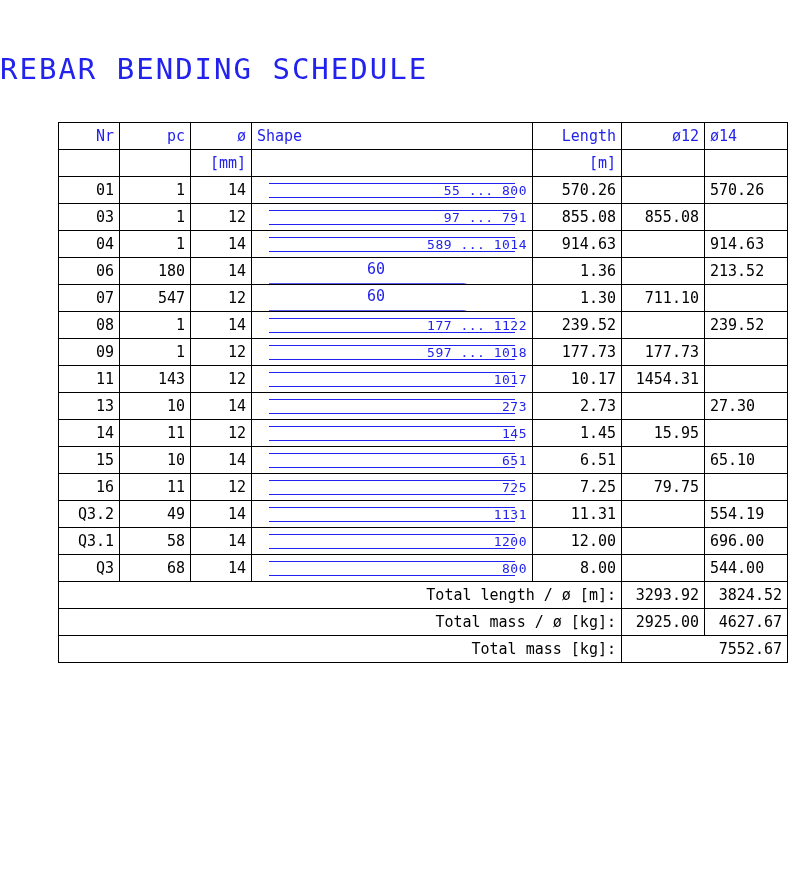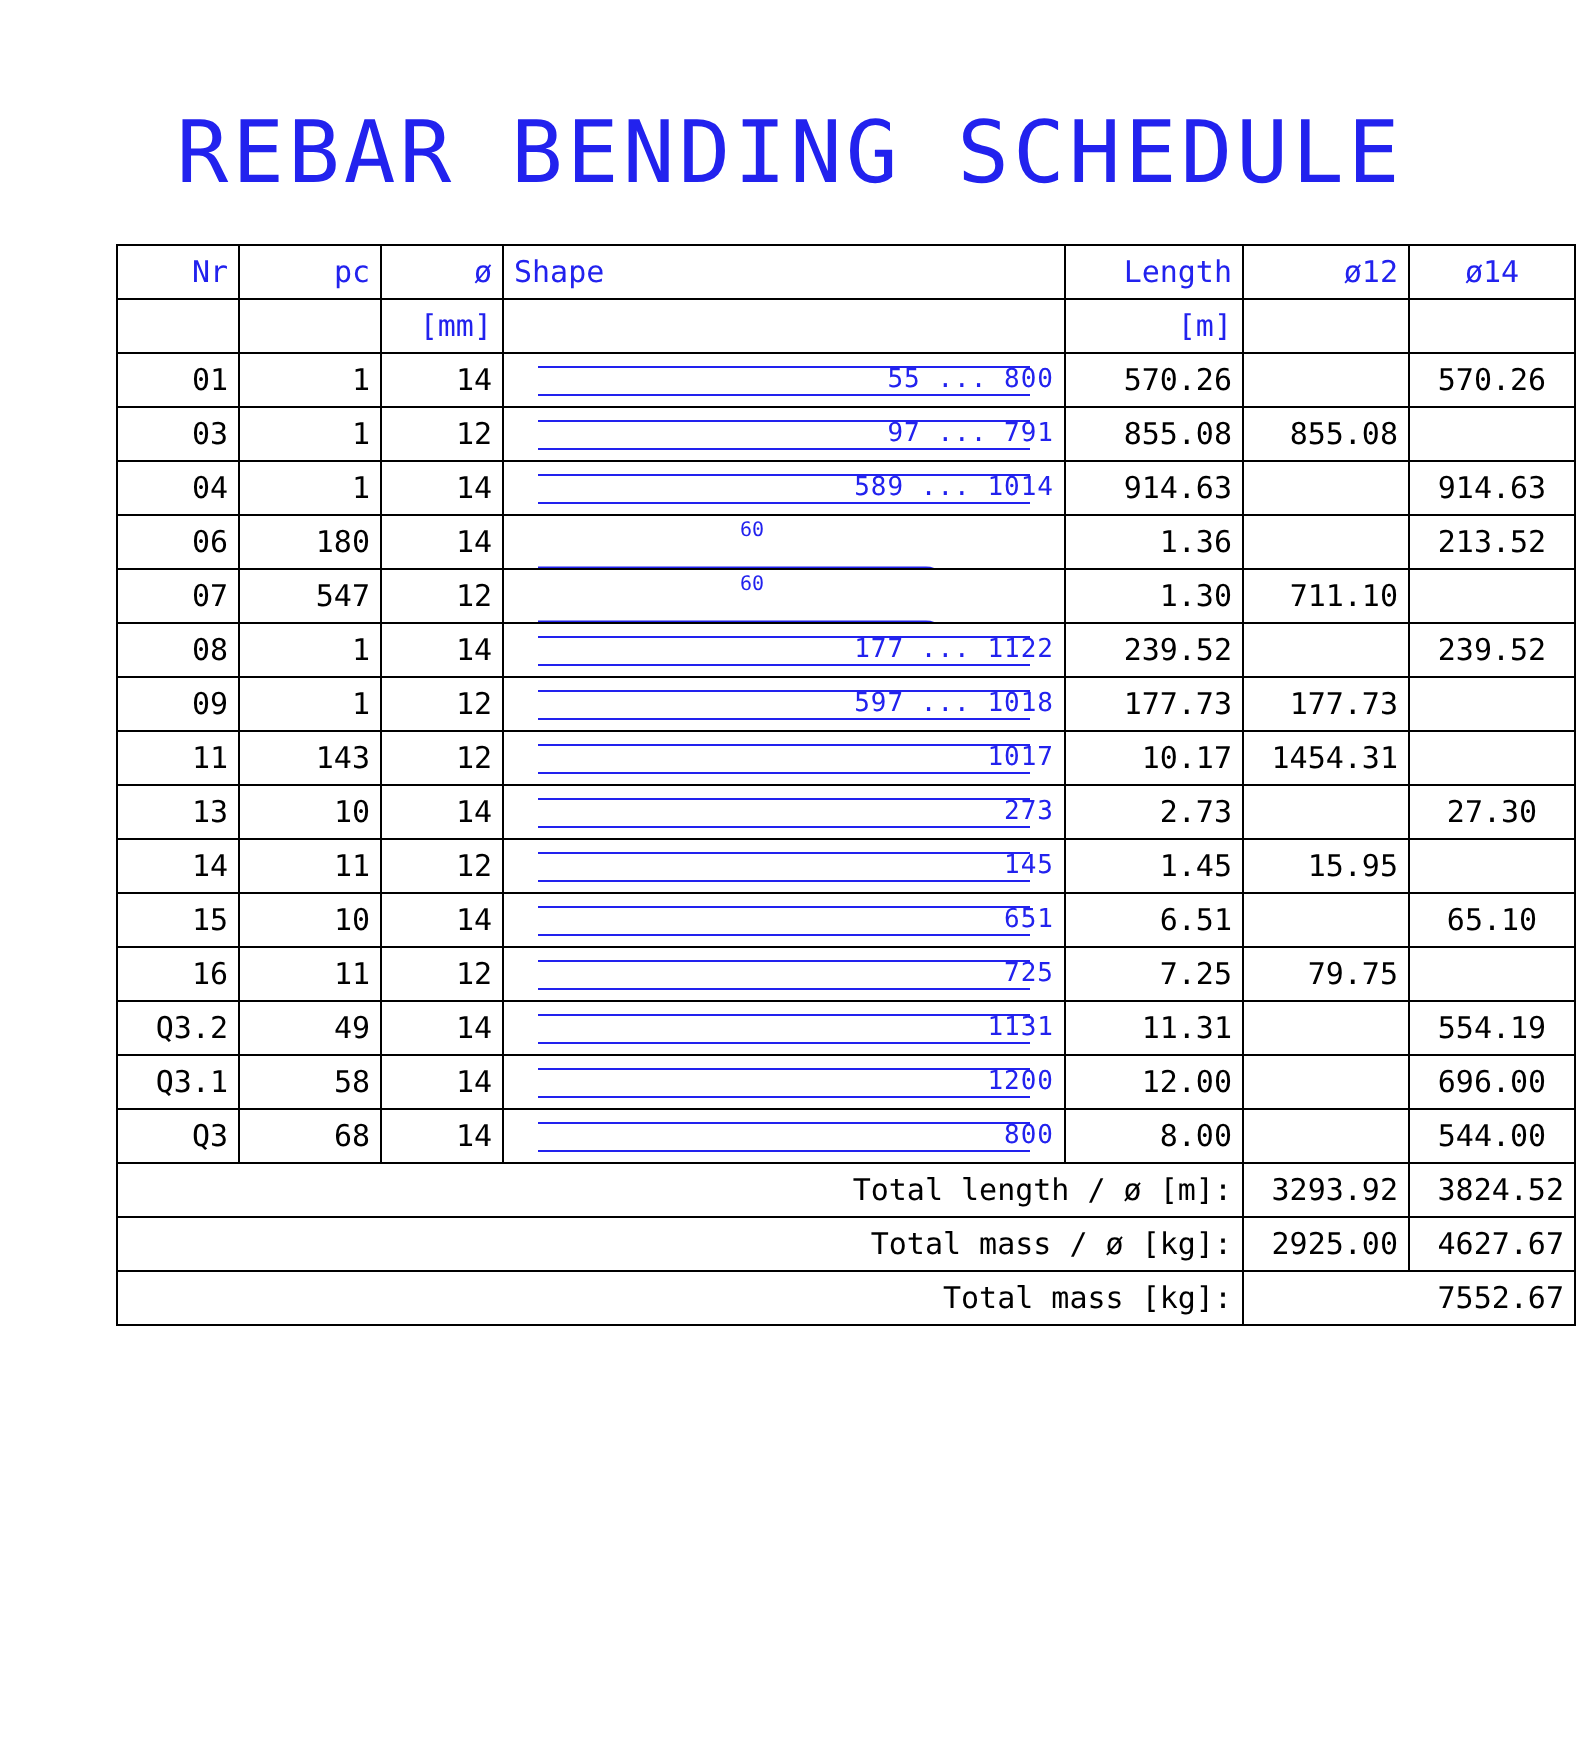--- a/index.html
+++ b/index.html
@@ -18,22 +18,22 @@
   .page {
     position: relative;
     width: 790px;
     height: 877px;
   }
   .title {
     position: absolute;
     top: 52px;
     left: 0;
     width: 790px;
-    text-align: center;
-    font-size: 43px;
+    text-align: left;
+    font-size: 29px;
     letter-spacing: 2px;
     color: #2222ee;
     font-family: "DejaVu Sans Mono", monospace;
   }
   table.schedule {
     position: absolute;
     top: 122px;
     left: 58px;
     width: 692px;
     border-collapse: collapse;
@@ -46,21 +46,21 @@
     height: 26px;
     vertical-align: middle;
     overflow: hidden;
   }
   .c-nr      { width: 50px;  text-align: right; }
   .c-pc      { width: 60px;  text-align: right; }
   .c-dia     { width: 50px;  text-align: right; }
   .c-shape   { width: 270px; text-align: right; padding: 0; position: relative; }
   .c-len     { width: 78px;  text-align: right; }
   .c-d12     { width: 72px;  text-align: right; }
-  .c-d14     { width: 72px;  text-align: center; }
+  .c-d14     { width: 72px;  text-align: left; }
 
   .hdr { color: #2222ee; }
   .hdr.c-shape { text-align: left; padding: 0 5px; }
 
   .unit { color: #2222ee; text-align: right; }
 
   
   .shape-wrap {
     position: relative;
     width: 100%;
@@ -92,21 +92,21 @@
     position: relative;
     width: 100%;
     height: 100%;
   }
   .hook-top-label {
     position: absolute;
     top: 2px;
     left: 0;
     right: 32px;
     text-align: center;
-    font-size: 10px;
+    font-size: 15px;
     color: #2222ee;
   }
   .hook-svg {
     position: absolute;
     left: 10px;
     top: 20px;
   }
   .row-tall td { height: 60px; }
 
   

